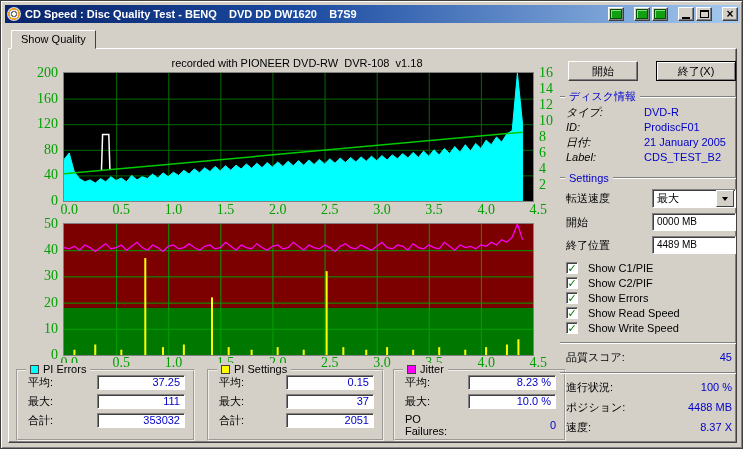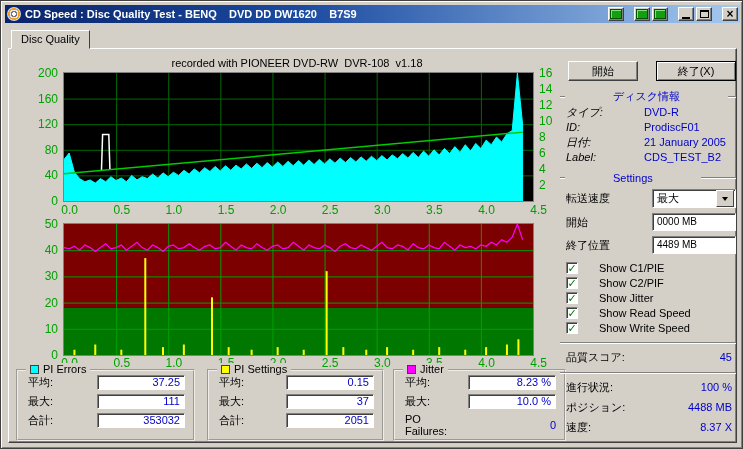--- a/index.html
+++ b/index.html
@@ -28,21 +28,21 @@
   
   .plot{position:absolute;background:#000;outline:1px solid #808080;}
   #plot-top{left:55px;top:24px;width:469px;height:128px;}
   #plot-bottom{left:55px;top:175px;width:469px;height:131px;}
   .tickcol{position:absolute;}
   #ticksL-top{left:14px;top:24px;width:38px;height:128px;}
   #ticksR-top{left:527px;top:24px;width:26px;height:128px;}
   #ticksX-top{left:55px;top:155px;width:469px;height:12px;}
   #ticksL-bottom{left:14px;top:175px;width:38px;height:131px;}
   #ticksX-bottom{left:55px;top:308px;width:469px;height:12px;}
-  .tick{position:absolute;font-size:12px;color:#00A000;line-height:12px;}
+  .tick{position:absolute;font-size:14px;color:#00A000;line-height:12px;font-family:Liberation Serif, serif;}
   .tr{right:3px;}
   .tl{left:3px;}
   .tx{width:28px;text-align:right;top:0;}
   
   .gbox{position:absolute;top:320px;height:72px;border:2px groove #f0ede8;box-sizing:border-box;}
   #gbox-0{left:7px;width:179px;}
   #gbox-1{left:198px;width:177px;}
   #gbox-2{left:384px;width:173px;}
   .gbox-title{position:absolute;top:-8px;left:8px;background:#d4d0c8;padding:0 4px;display:flex;align-items:center;gap:4px;font-size:11px;}
   .swatch{width:9px;height:9px;border:1px solid #404040;box-sizing:border-box;}
@@ -51,37 +51,37 @@
   .sfield{width:88px;height:15px;background:#fff;border:1px solid;border-color:#808080 #fff #fff #808080;
           box-shadow:inset 1px 1px 0 #404040;color:#0000C8;font-size:11px;text-align:right;padding:0 4px;box-sizing:border-box;line-height:13px;}
   .sval{width:92px;text-align:right;color:#0000C8;}
   
   .rp{position:absolute;left:551px;top:12px;width:176px;font-size:11px;color:#000;}
   .btnrow{display:flex;justify-content:space-between;padding-left:8px;}
   .wbtn{height:20px;background:#d4d0c8;font-size:11px;font-family:inherit;cursor:default;
         border:1px solid;border-color:#fff #404040 #404040 #fff;box-shadow:inset -1px -1px 0 #808080;}
   .wbtn.start{width:70px;}
   .wbtn.exit{width:80px;border:1px solid #000;box-shadow:inset 1px 1px 0 #fff, inset -1px -1px 0 #808080;}
-  .sect{display:flex;align-items:center;color:#0000C8;margin-top:8px;gap:44px;}
+  .sect{display:flex;align-items:center;color:#0000C8;margin-top:8px;}
   .sect .line{flex:1;height:0;border-top:1px solid #808080;border-bottom:1px solid #fff;margin-left:4px;}
   .sect .pre{flex:none;width:5px;margin:0 4px 0 0;}
   .inforow{display:flex;margin:2px 0 0 6px;line-height:13px;}
   .inforow .ilabel{width:46px;flex:none;font-style:italic;}
   .inforow .ival{color:#0000C8;padding-left:32px;}
   .setrow{display:flex;align-items:center;margin:5px 0 0 6px;}
   .setrow .ilabel{flex:1;}
   .select{width:84px;height:19px;background:#fff;border:1px solid;border-color:#808080 #fff #fff #808080;
           box-shadow:inset 1px 1px 0 #404040;display:flex;align-items:center;box-sizing:border-box;}
   .select-value{flex:1;padding-left:4px;font-size:11px;}
   .select-btn{width:16px;height:15px;margin-right:1px;background:#d4d0c8;border:1px solid;border-color:#fff #404040 #404040 #fff;
               display:flex;align-items:center;justify-content:center;}
   .arrow-down{width:0;height:0;border-left:3px solid transparent;border-right:3px solid transparent;border-top:4px solid #000;}
   .field{width:84px;height:18px;background:#fff;border:1px solid;border-color:#808080 #fff #fff #808080;
          box-shadow:inset 1px 1px 0 #404040;box-sizing:border-box;padding:2px 0 0 4px;font-size:10px;color:#000;}
-  .cbrow{display:flex;align-items:center;gap:21px;margin:3px 0 0 6px;height:12px;}
+  .cbrow{display:flex;align-items:center;gap:10px;margin:3px 0 0 6px;height:12px;}
   .cb{width:12px;height:12px;background:#fff;border:1px solid;border-color:#808080 #fff #fff #808080;
       box-shadow:inset 1px 1px 0 #404040;box-sizing:border-box;display:flex;align-items:center;justify-content:center;flex:none;}
   .cb.checked::after{content:"✓";color:#007800;font-size:11px;font-weight:bold;line-height:10px;}
   .hr{height:0;border-top:1px solid #808080;border-bottom:1px solid #fff;margin-top:8px;}
   .kvrow{display:flex;margin:7px 2px 0 6px;line-height:13px;}
   .kvrow .klabel{flex:none;}
   .kvrow .kval{flex:1;text-align:right;color:#0000C8;padding-right:2px;}
 </style>
 </head>
 <body>
@@ -109,21 +109,21 @@
       <button class="tbbtn">
           <span class="g-max"></span>
         </button>
       <span class="gap8"></span>
       <button class="tbbtn">
           <span class="g-close">×</span>
         </button>
     </span>
   </div>
 
-  <div class="tab">Disc Quality</div>
+  <div class="tab">Show Quality</div>
 
   <div class="panel">
 
     <div class="chart-header">recorded with PIONEER DVD-RW  DVR-108  v1.18</div>
 
     <div class="tickcol" id="ticksL-top">
         <div class="tick tr" style="top: 122px;">0</div>
         <div class="tick tr" style="top: 96.4px;">40</div>
         <div class="tick tr" style="top: 70.8px;">80</div>
         <div class="tick tr" style="top: 45.2px;">120</div>
@@ -345,21 +345,21 @@
       <div class="cbrow" style="margin-top:8px;">
         <span class="cb checked"></span>
         <span>Show C1/PIE</span>
       </div>
       <div class="cbrow">
         <span class="cb checked"></span>
         <span>Show C2/PIF</span>
       </div>
       <div class="cbrow">
         <span class="cb checked"></span>
-        <span>Show Jitter</span>
+        <span>Show Errors</span>
       </div>
       <div class="cbrow">
         <span class="cb checked"></span>
         <span>Show Read Speed</span>
       </div>
       <div class="cbrow">
         <span class="cb checked"></span>
         <span>Show Write Speed</span>
       </div>
 

